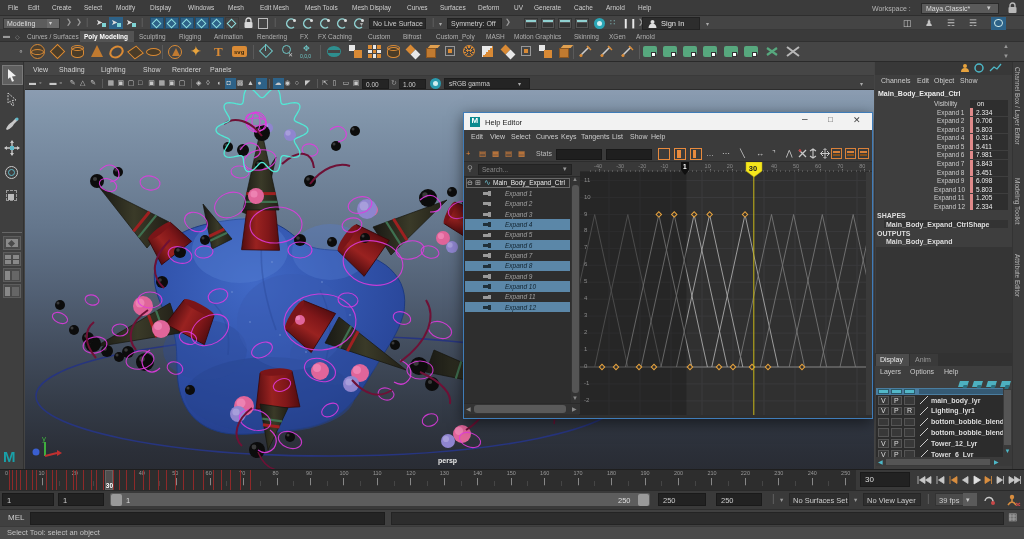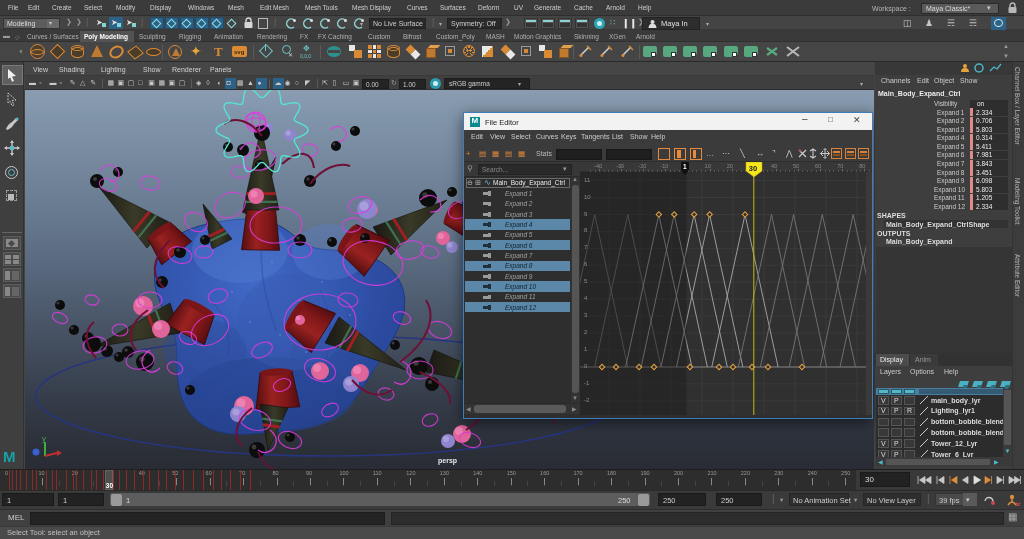--- a/index.html
+++ b/index.html
@@ -112,21 +112,21 @@
 <div class="abs" style="left:597px;top:20.5px;width:5px;height:5px;border-radius:3px;background:#d0eef0"></div>
 <span class="tx" style="left:610px;top:18px;font-size:8px;color:#8fd0d0">∷</span>
 <span class="tx" style="left:622px;top:17.5px;font-size:9px;color:#e8e8e8;font-weight:bold">❙❙</span>
 <span class="tx" style="left:638px;top:18px;font-size:7px;color:#999">❯</span>
 <span class="tx" style="left:650px;top:17px;font-size:9px;color:#666">|</span>
 <div class="abs" style="left:642px;top:17px;width:58px;height:12.5px;background:#2d2d2d;border:1px solid #222"></div>
 <svg class="abs" style="left:648px;top:19px" width="9" height="9">
     <circle cx="4.5" cy="3" r="2" fill="#ddd"></circle>
     <path d="M0.5,9 A4,4.5 0 0 1 8.5,9 Z" fill="#ddd"></path>
   </svg>
-<span class="tx" style="left:661px;top:19px;font-size:7.5px;color:#e0e0e0">Maya In</span>
+<span class="tx" style="left:661px;top:19px;font-size:7.5px;color:#e0e0e0">Sign In</span>
 <span class="tx" style="left:706px;top:19.5px;font-size:6px;color:#aaa">▾</span>
 <span class="tx" style="left:903px;top:17.5px;font-size:9px;color:#c5c5c5">◫</span>
 <span class="tx" style="left:925px;top:17.5px;font-size:9px;color:#c5c5c5">♟</span>
 <span class="tx" style="left:947px;top:17.5px;font-size:9px;color:#c5c5c5">☴</span>
 <span class="tx" style="left:969px;top:17.5px;font-size:9px;color:#c5c5c5">☴</span>
 <div class="abs" style="left:991px;top:16.5px;width:15px;height:13px;background:#2d6288"></div>
 <div class="abs" style="left:994px;top:19px;width:9px;height:8px;border:1.5px solid #cfeaea;border-radius:4px"></div>
 <div class="abs" style="left:0;top:30px;width:1024px;height:12px;background:#3a3a3a;border-bottom:1px solid #303030"></div>
 <span class="tx" style="left:3px;top:32px;font-size:7px;color:#999">▬</span>
 <span class="tx" style="left:15px;top:33px;font-size:6px;color:#999">◇</span>
@@ -619,21 +619,21 @@
 <text x="42" y="441" font-size="8" fill="#3fae3f" font-family="Liberation Sans">y</text>
 <path d="M45,456 L57,453" stroke="#c03030" stroke-width="2" fill="none"></path>
 <polygon points="57,450 62,453 57,456" fill="#c03030"></polygon>
 <circle cx="36" cy="452" r="3.5" fill="#3a5fd0"></circle>
 </svg>
 <span class="tx" style="left:438px;top:457px;font-size:7px;color:#e8e8e8;font-weight:bold">persp</span>
 <div class="abs" style="left:462.5px;top:111.5px;width:410.5px;height:307px;background:#2e2e2e;border:1.5px solid #3f7cb8;box-shadow:0 4px 14px rgba(0,0,0,0.55)"></div>
 <div class="abs" style="left:464px;top:113px;width:407.5px;height:17px;background:#f2f2f2"></div>
 <div class="abs" style="left:470px;top:116.5px;width:10px;height:10px;background:#0c8a8f"></div>
 <span class="tx" style="left:471.5px;top:116px;font-size:8px;color:#fff;font-weight:bold">M</span>
-<span class="tx" style="left:485px;top:117.5px;font-size:7.5px;color:#222">File Editor</span>
+<span class="tx" style="left:485px;top:117.5px;font-size:7.5px;color:#222">Help Editor</span>
 <span class="tx" style="left:802px;top:113px;font-size:10px;color:#444">–</span>
 <span class="tx" style="left:828px;top:115px;font-size:8px;color:#444">□</span>
 <span class="tx" style="left:853px;top:115px;font-size:9px;color:#444">✕</span>
 <div class="abs" style="left:464px;top:130px;width:407.5px;height:16px;background:#3b3b3b"></div>
 <span class="tx" style="left:471px;top:133px;font-size:7px;color:#ccc">Edit</span>
 <span class="tx" style="left:490px;top:133px;font-size:7px;color:#ccc">View</span>
 <span class="tx" style="left:511px;top:133px;font-size:7px;color:#ccc">Select</span>
 <span class="tx" style="left:536px;top:133px;font-size:7px;color:#ccc">Curves</span>
 <span class="tx" style="left:561px;top:133px;font-size:7px;color:#ccc">Keys</span>
 <span class="tx" style="left:581px;top:133px;font-size:7px;color:#ccc">Tangents</span>
@@ -1220,21 +1220,21 @@
 <span class="tx" style="left:126px;top:496px;font-size:7.5px;color:#ddd">1</span>
 <span class="tx" style="left:618px;top:496px;font-size:7.5px;color:#ddd">250</span>
 <div class="abs" style="left:638px;top:493.5px;width:11px;height:12px;background:#9a9a9a;border-radius:2px"></div>
 <div class="abs" style="left:658px;top:493px;width:48px;height:13px;background:#222;border:1px solid #1a1a1a"></div>
 <span class="tx" style="left:663px;top:496px;font-size:7.5px;color:#ccc">250</span>
 <div class="abs" style="left:716px;top:493px;width:46px;height:13px;background:#222;border:1px solid #1a1a1a"></div>
 <span class="tx" style="left:721px;top:496px;font-size:7.5px;color:#ccc">250</span>
 <span class="tx" style="left:772px;top:493px;font-size:10px;color:#666">|</span>
 <span class="tx" style="left:780px;top:496px;font-size:6.5px;color:#999">▾</span>
 <div class="abs" style="left:789px;top:493px;width:60px;height:13px;background:#2e2e2e;border:1px solid #262626"></div>
-<span class="tx" style="left:793px;top:496px;font-size:7.5px;color:#ccc">No Animation Set</span>
+<span class="tx" style="left:793px;top:496px;font-size:7.5px;color:#ccc">No Surfaces Set</span>
 <span class="tx" style="left:854px;top:496px;font-size:6.5px;color:#999">▾</span>
 <div class="abs" style="left:863px;top:493px;width:58px;height:13px;background:#2e2e2e;border:1px solid #262626"></div>
 <span class="tx" style="left:867px;top:496px;font-size:7.5px;color:#ccc">No View Layer</span>
 <span class="tx" style="left:927px;top:493px;font-size:10px;color:#666">|</span>
 <div class="abs" style="left:935px;top:493px;width:42px;height:13px;background:#4a4a4a;border:1px solid #333"></div>
 <span class="tx" style="left:939px;top:496px;font-size:7.5px;color:#ccc">39 fps</span>
 <div class="abs" style="left:963px;top:493px;width:14px;height:13px;background:#5a5a5a"></div>
 <span class="tx" style="left:966px;top:496px;font-size:7px;color:#ccc">▾</span>
 <svg class="abs" style="left:983px;top:493px" width="40" height="13">
     <path d="M2,8 a4,4 0 1 1 8,1" fill="none" stroke="#c8c8c8" stroke-width="1.4"></path>

